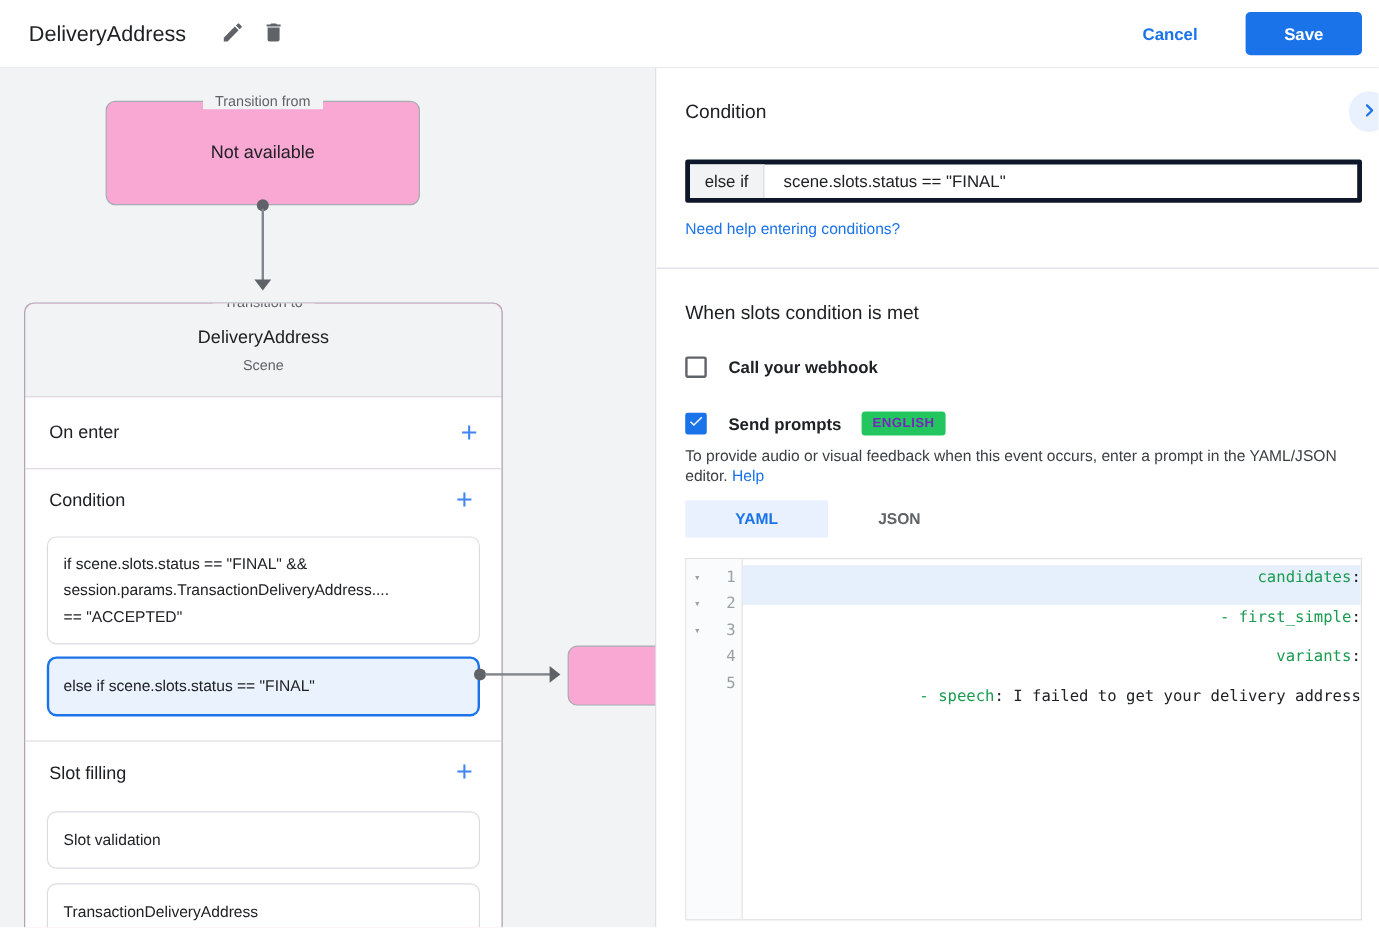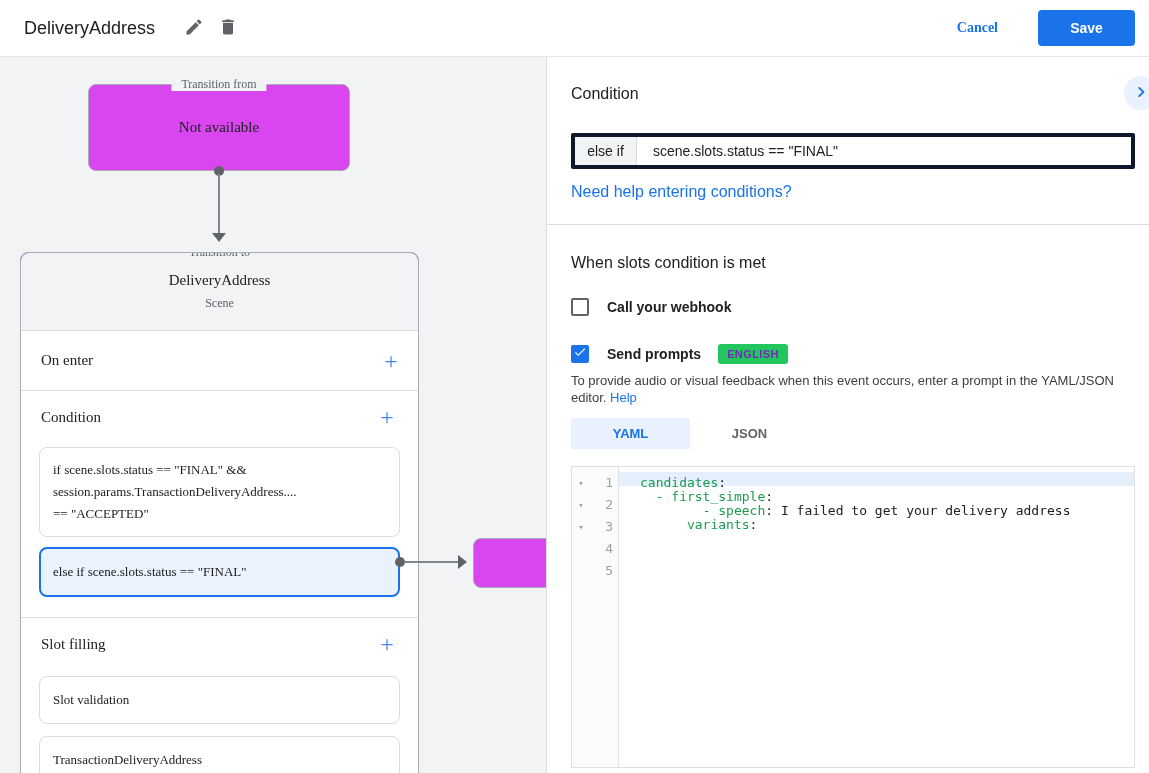--- a/index.html
+++ b/index.html
@@ -4,30 +4,30 @@
 <style>
   * { margin:0; padding:0; box-sizing:border-box; }
   body { font-family:"Liberation Sans", sans-serif; color:#202124; background:#fff; }
   .app { width:1149px; height:773px; position:relative; overflow:hidden; background:#fff; }
 
   
   .topbar { height:57px; display:flex; align-items:center; padding:0 14px 0 24px; border-bottom:1px solid #e4e6e8; background:#fff; }
   .topbar-title { font-size:18px; color:#202124; margin-right:22px; }
   .icon-btn { width:34px; height:34px; display:flex; align-items:center; justify-content:center; border:none; background:none; color:#5f6368; cursor:pointer; border-radius:50%; }
   .spacer { flex:1; }
-  .cancel-btn { border:none; background:none; color:#1a73e8; font-size:14px; font-weight:bold; margin-right:40px; cursor:pointer; font-family:Liberation Serif, serif; }
+  .cancel-btn { border:none; background:none; color:#1a73e8; font-size:14px; font-weight:bold; margin-right:40px; cursor:pointer; font-family:Liberation Sans, sans-serif; }
   .save-btn { width:97px; height:36px; background:#1a73e8; color:#fff; border:none; border-radius:4px; font-size:14px; font-weight:bold; cursor:pointer; font-family:inherit; }
 
   
   .main { display:flex; height:716px; }
   .canvas { width:547px; flex:none; background:#f1f3f4; border-right:1px solid #dadce0; position:relative; overflow:hidden; }
   .rpanel { flex:1; position:relative; padding:0 14px 0 24px; overflow:hidden; background:#fff; }
 
   
-  .flow-box { position:absolute; background:#d946ef; border:1px solid #a6acb1; border-radius:8px;font-family:Liberation Serif, serif; }
+  .flow-box { position:absolute; background:#f9a8d4; border:1px solid #a6acb1; border-radius:8px; }
   .flow-legend { position:absolute; top:-7px; left:50%; transform:translateX(-50%); font-size:12px; color:#5f6368; background:#f1f3f4; padding:0 10px; white-space:nowrap; line-height:13px; }
   .from-box { left:88px; top:27px; width:262px; height:87px; display:flex; align-items:center; justify-content:center; }
   .from-content { font-size:15px; }
 
   .conn-dot { position:absolute; width:10px; height:10px; border-radius:50%; background:#5f6368; }
   .v-line { position:absolute; left:218px; top:117px; width:2px; height:60px; background:#80868b; }
   .v-arrow { position:absolute; left:212px; top:176px; width:0; height:0; border-left:7px solid transparent; border-right:7px solid transparent; border-top:9px solid #5f6368; }
   .h-line { position:absolute; left:404px; top:504px; width:55px; height:2px; background:#80868b; }
   .h-arrow { position:absolute; left:458px; top:498px; width:0; height:0; border-top:7px solid transparent; border-bottom:7px solid transparent; border-left:9px solid #5f6368; }
   .target-box { left:473px; top:481px; width:96px; height:50px; }
@@ -45,21 +45,21 @@
   .cond-card--selected { background:#e9f2fd; border:2px solid #1a73e8; padding:12px 12px; }
   .slot-card { border:1px solid #dadce0; border-radius:8px; background:#fff; padding:12px 13px; font-size:13px; line-height:22px; margin-top:12px; }
 
   
   .rp-head { margin-top:28px; position:relative; height:22px; }
   .rp-title { font-size:16px; }
   .chevron-btn { position:absolute; right:-23px; top:-9px; width:34px; height:34px; border-radius:50%; background:#e8f1fd; border:none; display:flex; align-items:center; justify-content:center; cursor:pointer; }
   .cond-input-row { margin-top:26px; display:flex; height:36px; border:4px solid #0f172a; border-radius:2px; background:#fff; }
   .cond-prefix { width:62px; flex:none; background:#f1f3f4; border-right:1px solid #dadce0; display:flex; align-items:center; justify-content:center; font-size:14px; color:#202124; }
   .cond-input { flex:1; border:none; outline:none; padding:0 16px; font-size:14px; color:#202124; font-family:inherit; background:transparent; }
-  .help-link { display:inline-block; margin-top:14px; font-size:16px; color:#1a73e8; text-decoration:none; cursor:pointer; }
+  .help-link { display:inline-block; margin-top:14px; font-size:13px; color:#1a73e8; text-decoration:none; cursor:pointer; }
   .rp-divider { height:1px; background:#dadce0; margin:23px -14px 0 -24px; }
   .met-title { margin-top:29px; font-size:16px; font-weight:400; }
   .check-row { display:flex; align-items:center; }
   .check-row--webhook { margin-top:26px; }
   .check-row--prompts { margin-top:28px; }
   .checkbox { width:18px; height:18px; flex:none; border:2px solid #5f6368; border-radius:2px; margin-right:18px; background:#fff; cursor:pointer; }
   .checkbox--checked { background:#1a73e8; border-color:#1a73e8; display:flex; align-items:center; justify-content:center; }
   .check-label { font-size:14px; font-weight:bold; }
   .lang-badge { margin-left:17px; background:#22c55e; color:#7627bb; font-size:11px; font-weight:bold; letter-spacing:.4px; padding:4px 9px; border-radius:3px; }
   .desc { margin-top:8px; font-size:13px; line-height:17px; color:#3c4043; width:562px; }
@@ -68,21 +68,21 @@
   .tab { width:119px; height:31px; display:flex; align-items:center; justify-content:center; font-size:13px; font-weight:bold; color:#5f6368; cursor:pointer; }
   .tab--active { background:#e8f1fd; color:#1a73e8; }
 
   
   .editor { margin-top:17px; border:1px solid #e0e0e0; height:302px; display:flex; font-family:"DejaVu Sans Mono", monospace; font-size:13px; line-height:22px; overflow:hidden; background:#fff; }
   .gutter { width:47px; flex:none; background:#fafbfc; border-right:1px solid #e4e4e4; padding-top:5px; }
   .gutter-line { display:flex; height:22px; align-items:center; }
   .fold { width:18px; text-align:center; color:#9aa0a6; font-size:9px; cursor:pointer; }
   .lnum { flex:1; text-align:right; padding-right:5px; color:#9aa0a6; font-size:13px; }
   .code { flex:1; padding-top:5px; overflow:hidden; }
-  .code-line { height:14px; white-space:pre; padding-left:21px; color:#202124; }
+  .code-line { height:33px; white-space:pre; padding-left:21px; color:#202124;text-align:right; }
   .code-line--active { background:#e6f0fd; }
   .tok-key { color:#1a9b50; }
 </style>
 </head>
 <body>
 
 <div class="app">
 
   <div class="topbar">
     <div class="topbar-title">DeliveryAddress</div>
@@ -222,20 +222,20 @@
               <span class="lnum">4</span>
             </div>
             <div class="gutter-line">
               <span class="fold"></span>
               <span class="lnum">5</span>
             </div>
           </div>
         <div class="code" id="editor-code">
             <div class="code-line code-line--active"><span class="tok-key">candidates</span><span class="tok-plain">:</span></div>
             <div class="code-line"><span class="tok-plain">  </span><span class="tok-key">- first_simple</span><span class="tok-plain">:</span></div>
+            <div class="code-line"><span class="tok-plain">      </span><span class="tok-key">variants</span><span class="tok-plain">:</span></div>
             <div class="code-line"><span class="tok-plain">        </span><span class="tok-key">- speech</span><span class="tok-plain">: I failed to get your delivery address</span></div>
-            <div class="code-line"><span class="tok-plain">      </span><span class="tok-key">variants</span><span class="tok-plain">:</span></div>
             <div class="code-line"></div>
           </div>
       </div>
     </div>
   </div>
 </div>
 
 </body></html>

